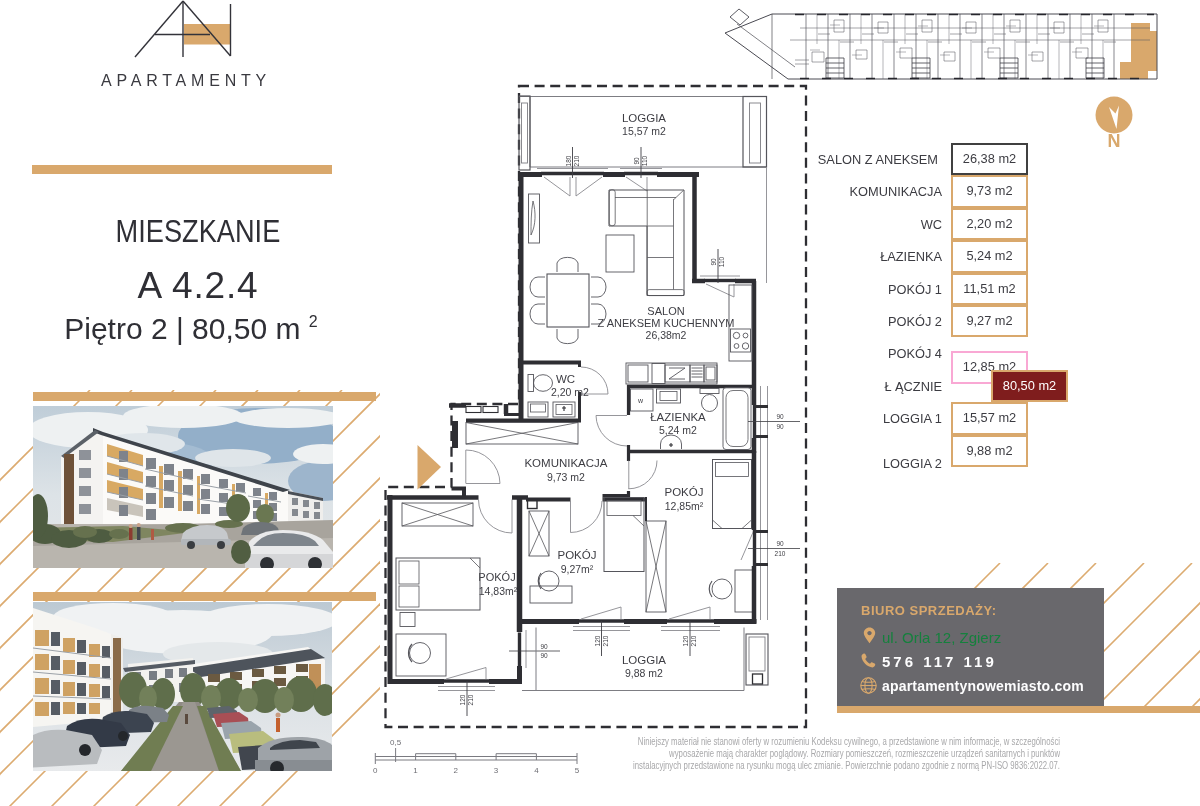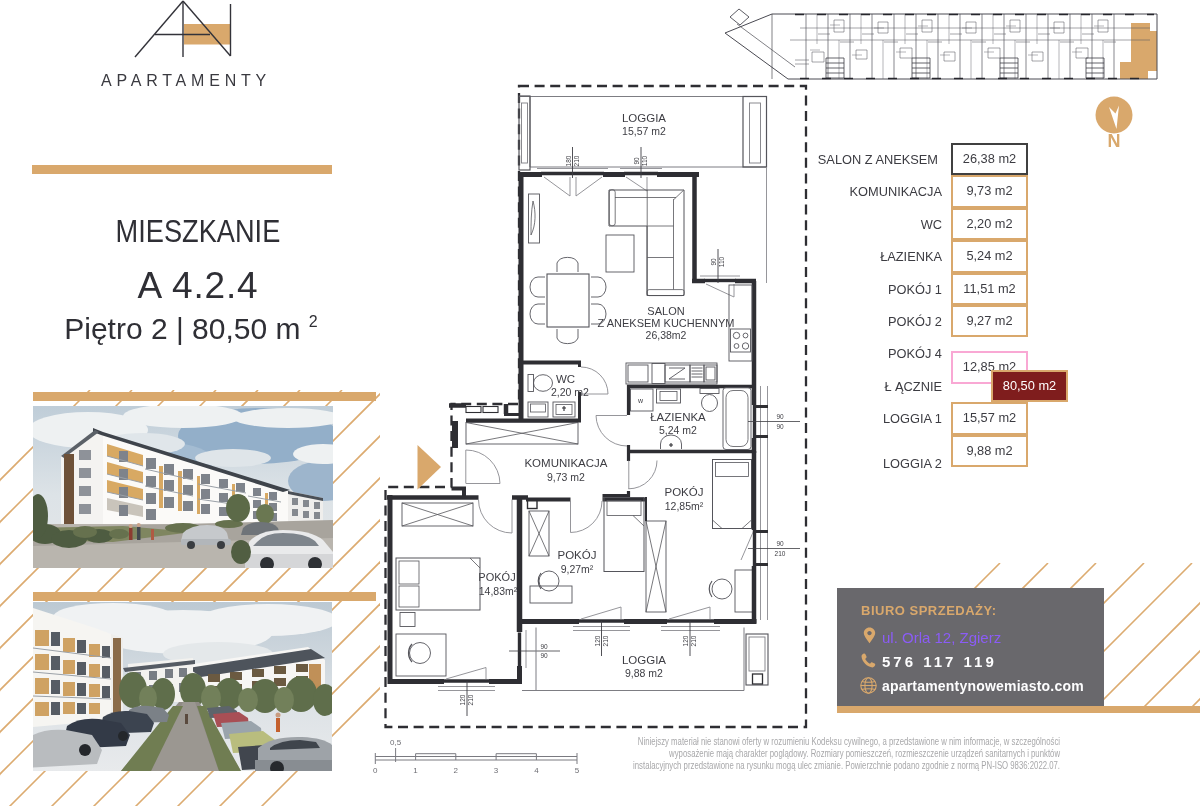--- a/index.html
+++ b/index.html
@@ -863,21 +863,21 @@
 </svg>
 
 <div class="abs" style="left:837px;top:588px;width:267px;height:118px;background:#69686C;"></div>
 
 <div class="abs" style="left:861px;top:603px;font-size:13px;font-weight:bold;letter-spacing:0.5px;color:#D9A86C;">BIURO SPRZEDAŻY:</div>
 
 <svg class="abs" style="left:863px;top:627px;" width="13" height="17" viewBox="0 0 13 17">
   <path d="M6.5 0.5 C3.2 0.5 0.8 3 0.8 6.1 C0.8 9.4 6.5 16.3 6.5 16.3 C6.5 16.3 12.2 9.4 12.2 6.1 C12.2 3 9.8 0.5 6.5 0.5 Z M6.5 8.3 C5.3 8.3 4.3 7.3 4.3 6.1 C4.3 4.9 5.3 3.9 6.5 3.9 C7.7 3.9 8.7 4.9 8.7 6.1 C8.7 7.3 7.7 8.3 6.5 8.3 Z" fill="#D9A86C"></path>
 </svg>
 
-<div class="abs" style="left:882px;top:629px;font-size:15px;color:#8b5cf6;">ul. Orla 12, Zgierz</div>
+<div class="abs" style="left:882px;top:629px;font-size:15px;color:#15803d;">ul. Orla 12, Zgierz</div>
 
 <svg class="abs" style="left:861px;top:653px;" width="15" height="15" viewBox="0 0 15 15">
   <path d="M3.2 0.6 C3.7 0.5 4.2 0.8 4.4 1.3 L5.5 3.6 C5.7 4 5.6 4.5 5.3 4.8 L4.2 5.9 C4.9 7.4 7.4 9.9 9 10.7 L10.1 9.6 C10.4 9.3 10.9 9.2 11.3 9.4 L13.6 10.5 C14.1 10.7 14.4 11.3 14.2 11.8 C13.9 13 13 14.4 11.6 14.4 C6.2 14.1 0.8 8.7 0.5 3.3 C0.5 1.9 1.9 0.9 3.2 0.6 Z" fill="#D9A86C"></path>
 </svg>
 
 <div class="abs" style="left:882px;top:653px;font-size:15px;font-weight:bold;letter-spacing:3px;color:#fdfdfe;">576 117 119</div>
 
 <svg class="abs" style="left:860px;top:677px;" width="17" height="17" viewBox="0 0 17 17">
   <g stroke="#D9A86C" stroke-width="1.1" fill="none">
     <circle cx="8.5" cy="8.5" r="7.7"></circle>

